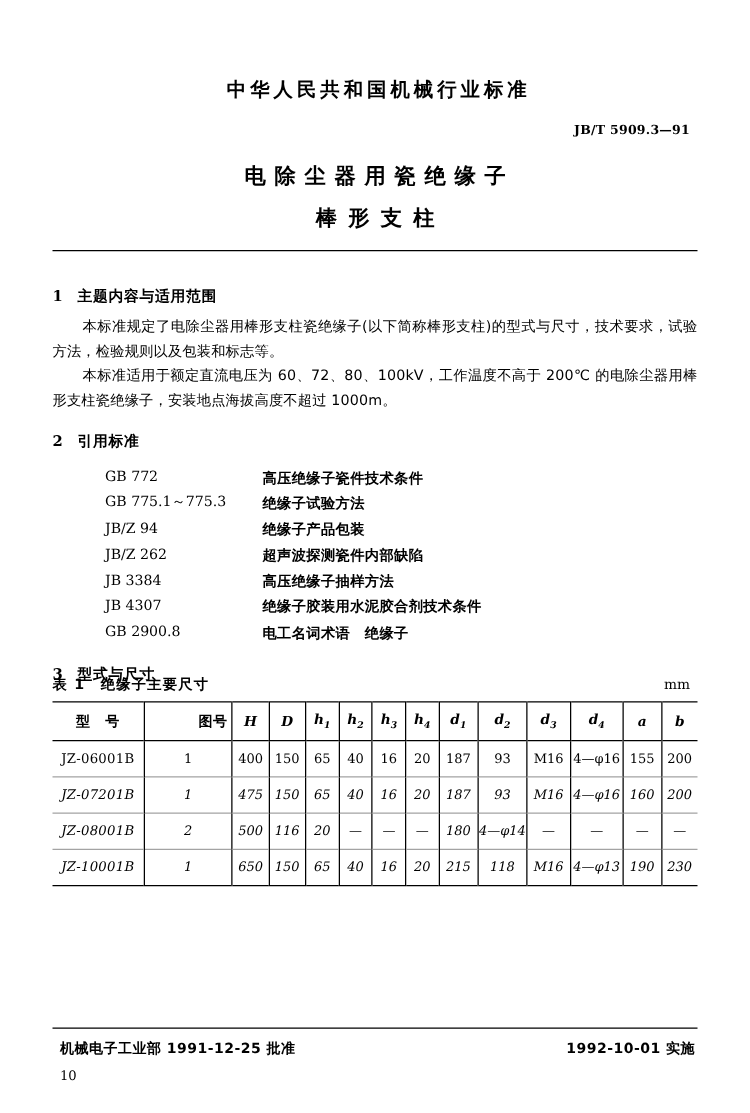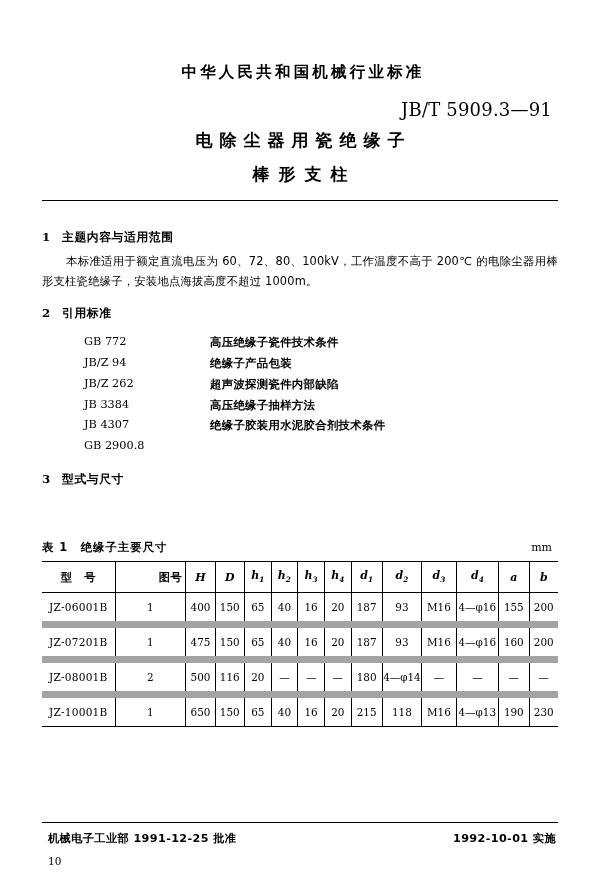--- a/index.html
+++ b/index.html
@@ -35,22 +35,22 @@
     font-weight: bold;
     letter-spacing: 3.2px;
     text-align: center;
     padding-left: 6px;
     white-space: nowrap;
   }
   .std-no {
     position: absolute;
     right: 0px;
     top: 37px;
-    font-size: 18px;
-    font-weight: normal;
+    font-size: 10px;
+    font-weight: bold;
     font-family: "DejaVu Serif", "Liberation Serif", serif;
     letter-spacing: 0.2px;
     white-space: nowrap;
   }
   .title-main {
     font-size: 17px;
     font-weight: bold;
     letter-spacing: 7px;
     text-align: center;
     padding-left: 7px;
@@ -195,21 +195,22 @@
     font-family: "DejaVu Sans", "Liberation Sans", sans-serif;
     font-size: 11.2px;
     letter-spacing: 0.5px;
   }
   table.dims th:first-child, table.dims td:first-child { border-left: none; }
   table.dims th:last-child, table.dims td:last-child { border-right: none; }
   .tbl-line-top {
     border-top: 1.5px solid #000;
   }
   .tbl-line-mid {
-    border-top: 7px solid #a3a3a3;
+    border-top: 1px solid #a3a3a3;
+    font-style: italic;
   }
   .tbl-line-bot {
     border-bottom: 1.5px solid #000;
   }
   td.model {
     font-size: 10.6px;
     letter-spacing: 0.2px;
   }
   .sub { font-size: 7.4px; vertical-align: sub; font-style: italic; }
 
@@ -265,50 +266,56 @@
   </div>
 
   <div class="rule-top"></div>
 
   <div class="body-area">
 
     <div class="sec-head">
       <span class="num">1</span>
       <span class="txt">主题内容与适用范围</span>
     </div>
+    <p class="para">本标准规定了电除尘器用棒形支柱瓷绝缘子(以下简称棒形支柱)的型式与尺寸，技术要求，试验方法，检验规则以及包装和标志等。</p>
     <p class="para">本标准适用于额定直流电压为 60、72、80、100kV，工作温度不高于 200℃ 的电除尘器用棒形支柱瓷绝缘子，安装地点海拔高度不超过 1000m。</p>
 
     <div class="sec-head">
       <span class="num">2</span>
       <span class="txt">引用标准</span>
     </div>
 
     <div class="ref-list">
       <div class="ref-row">
         <span class="ref-code">GB 772</span>
         <span class="ref-name">高压绝缘子瓷件技术条件</span>
       </div>
       <div class="ref-row">
+        <span class="ref-code">GB 775.1～775.3</span>
+        <span class="ref-name">绝缘子试验方法</span>
+      </div>
+      <div class="ref-row">
         <span class="ref-code">JB/Z 94</span>
         <span class="ref-name">绝缘子产品包装</span>
       </div>
       <div class="ref-row">
         <span class="ref-code">JB/Z 262</span>
         <span class="ref-name">超声波探测瓷件内部缺陷</span>
       </div>
       <div class="ref-row">
         <span class="ref-code">JB 3384</span>
         <span class="ref-name">高压绝缘子抽样方法</span>
       </div>
       <div class="ref-row">
         <span class="ref-code">JB 4307</span>
         <span class="ref-name">绝缘子胶装用水泥胶合剂技术条件</span>
       </div>
       <div class="ref-row">
         <span class="ref-code">GB 2900.8</span>
+        <span class="ref-name">电工名词术语　绝缘子</span>
       </div>
     </div>
 
     <div class="sec-head">
       <span class="num">3</span>
       <span class="txt">型式与尺寸</span>
     </div>
 
   </div>
 

